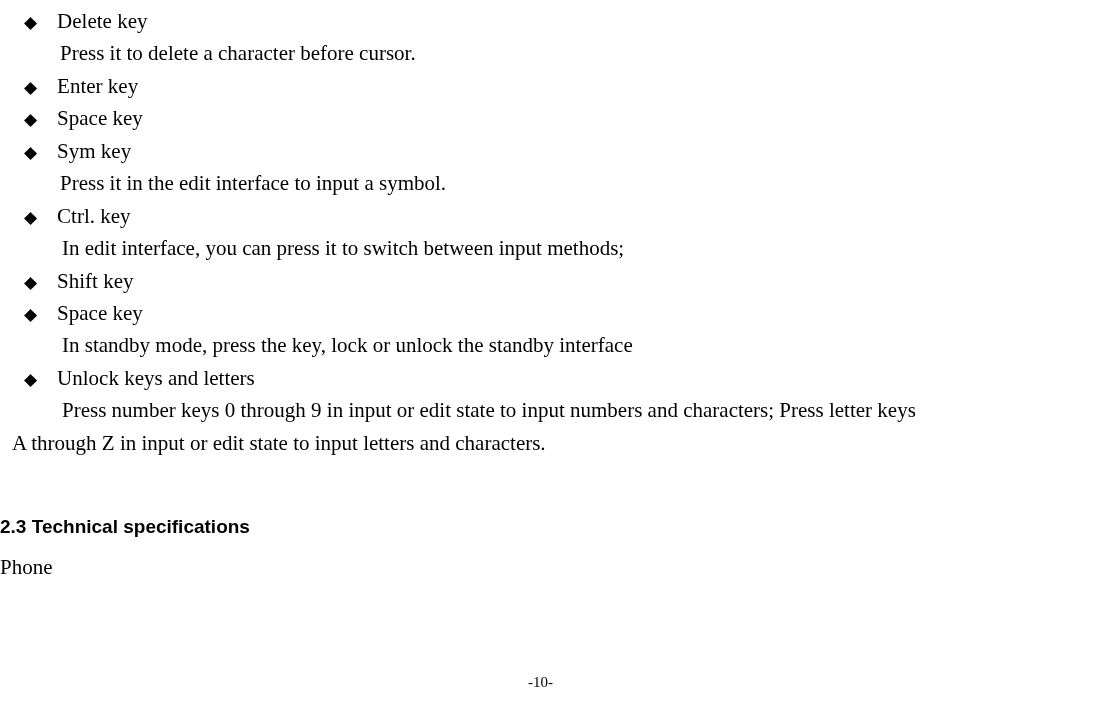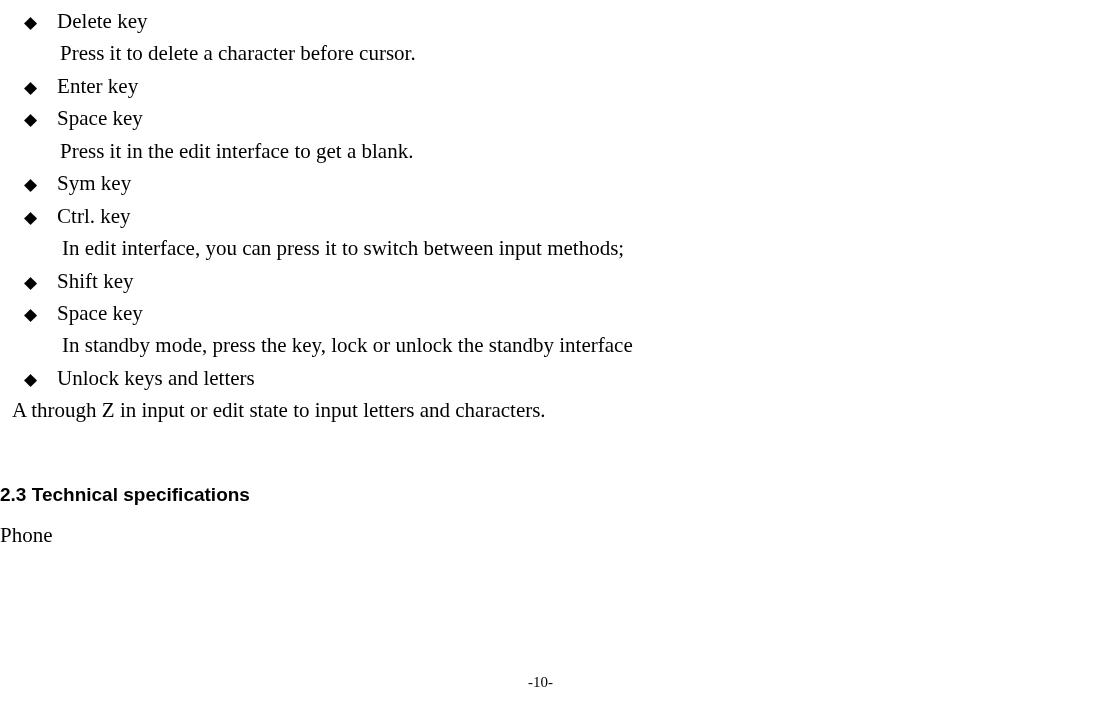--- a/index.html
+++ b/index.html
@@ -87,26 +87,26 @@
 
   <div class="bullet-item">
     <span class="bullet-marker">◆</span>
     <span class="bullet-text">Enter key</span>
   </div>
 
   <div class="bullet-item">
     <span class="bullet-marker">◆</span>
     <span class="bullet-text">Space key</span>
   </div>
-  <div class="bullet-desc">Press it in the edit interface to get a blank.</div>
 
   <div class="bullet-item">
     <span class="bullet-marker">◆</span>
     <span class="bullet-text">Sym key</span>
   </div>
+  <div class="bullet-desc">Press it in the edit interface to input a symbol.</div>
 
   <div class="bullet-item">
     <span class="bullet-marker">◆</span>
     <span class="bullet-text">Ctrl. key</span>
   </div>
   <div class="bullet-desc-indent">In edit interface, you can press it to switch between input methods;</div>
 
   <div class="bullet-item">
     <span class="bullet-marker">◆</span>
     <span class="bullet-text">Shift key</span>
@@ -115,20 +115,21 @@
   <div class="bullet-item">
     <span class="bullet-marker">◆</span>
     <span class="bullet-text">Space key</span>
   </div>
   <div class="bullet-desc-indent">In standby mode, press the key, lock or unlock the standby interface</div>
 
   <div class="bullet-item">
     <span class="bullet-marker">◆</span>
     <span class="bullet-text">Unlock keys and letters</span>
   </div>
+  <div class="bullet-desc-indent">Press number keys 0 through 9 in input or edit state to input numbers and characters; Press letter keys</div>
 
   <div class="para-continuation">A through Z in input or edit state to input letters and characters.</div>
 
   <div class="section-heading">2.3  Technical specifications</div>
 
   <div class="phone-line">Phone</div>
 </div>
 
 <div class="page-number">-10-</div>
 

